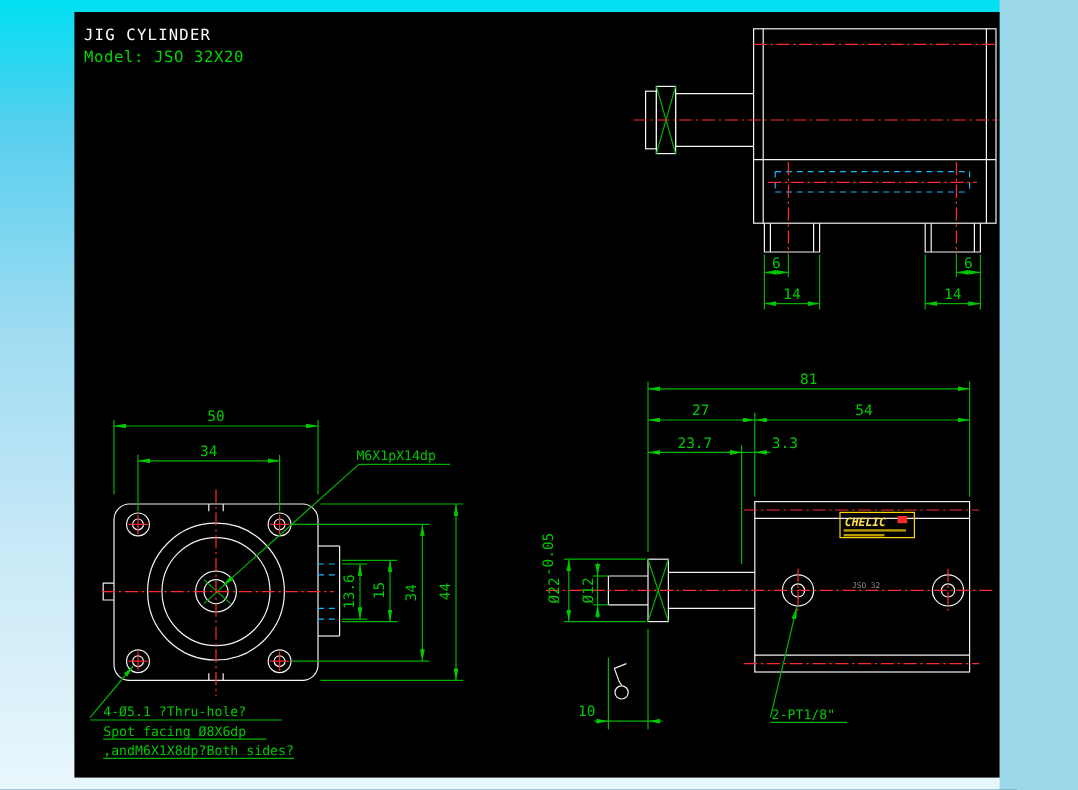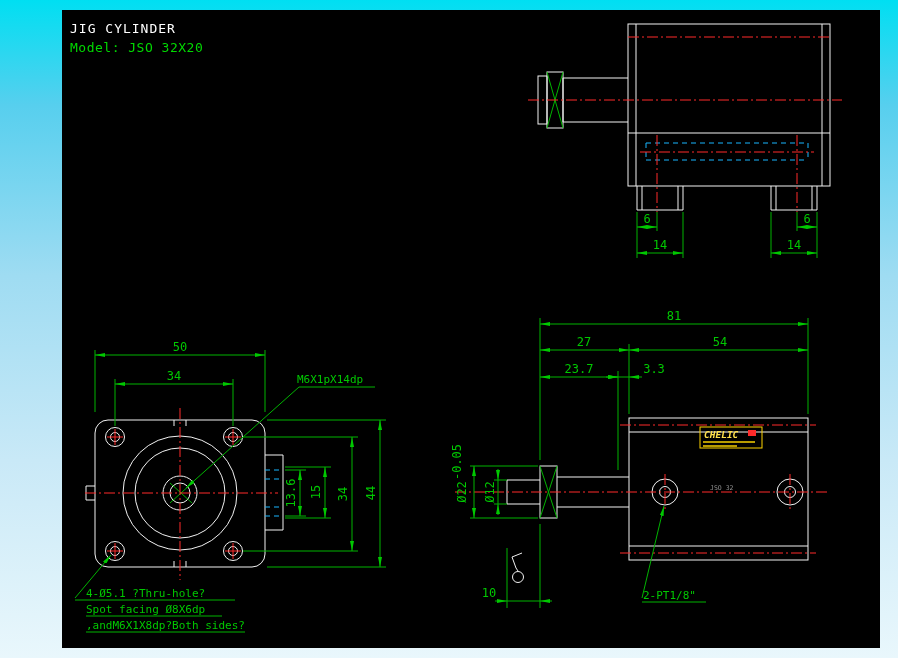--- a/index.html
+++ b/index.html
@@ -1,17 +1,17 @@
 <!DOCTYPE html>
 <html><head>
 <meta charset="utf-8">
 <style>
   html,body{margin:0;padding:0;background:#9ad8ea;}
   .screen{
-    position:relative;width:898px;height:658px;overflow:hidden;
+    position:relative;width:833px;height:658px;overflow:hidden;
     background:linear-gradient(180deg,#00dff2 0%,#57cfee 16%,#9fdcf2 42%,#c9e9f7 70%,#e9f7fc 100%);
     font-family:"DejaVu Sans Mono",monospace;
   }
   svg{position:absolute;left:0;top:0;}
   .w{stroke:#f2f2f2;stroke-width:1;fill:none}
   .g{stroke:#00b400;stroke-width:1;fill:none}
   .r{stroke:#ff2a2a;stroke-width:1;fill:none;stroke-dasharray:11 3 2 3}
   .rs{stroke:#ff2a2a;stroke-width:1;fill:none}
   .h{stroke:#18b6ff;stroke-width:1;fill:none;stroke-dasharray:5 4}
   text{font-family:"DejaVu Sans Mono",monospace}

